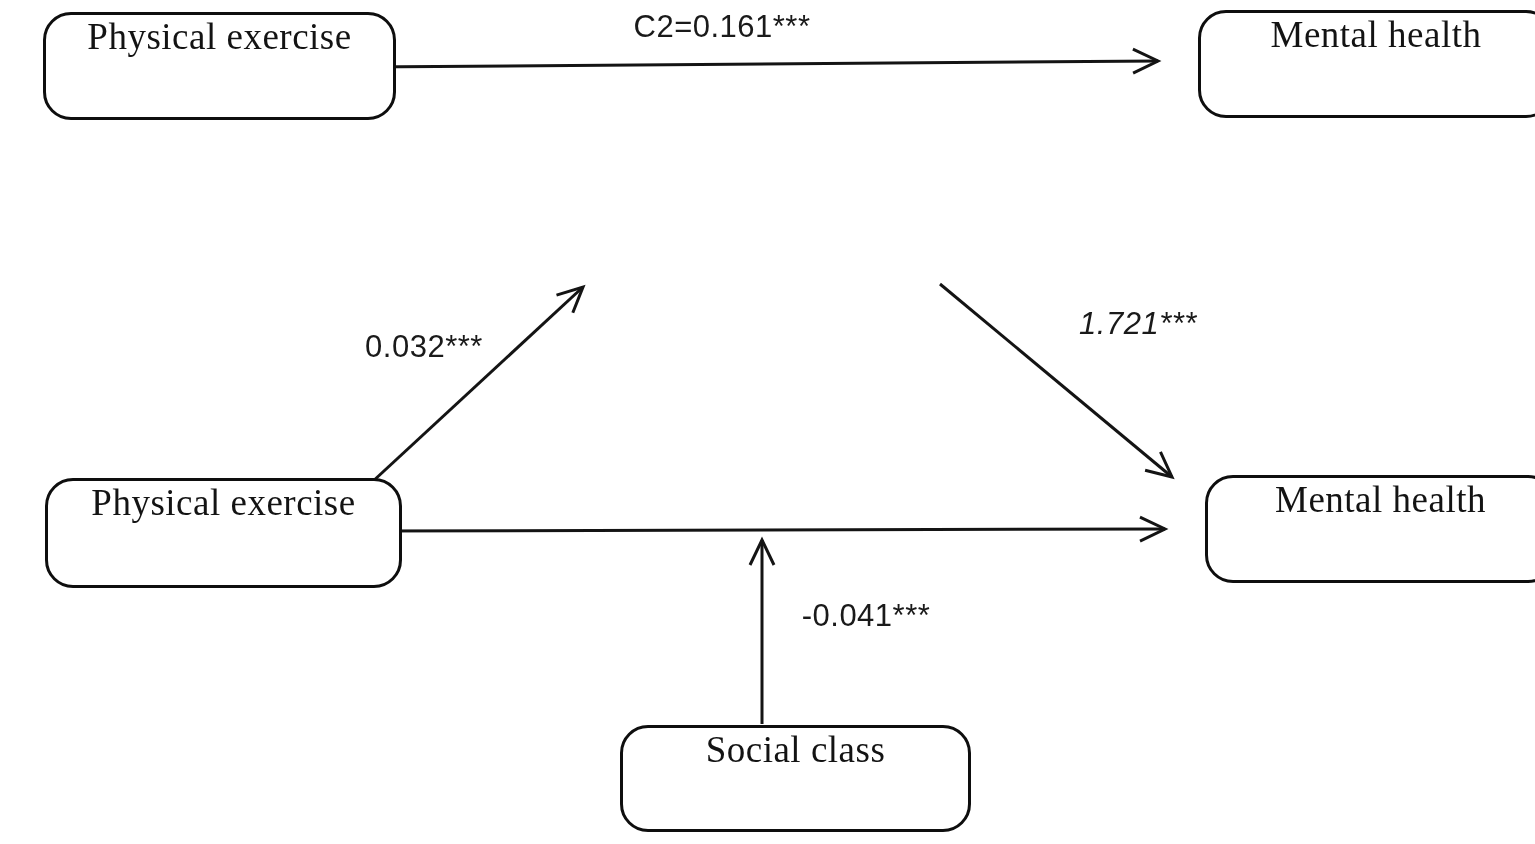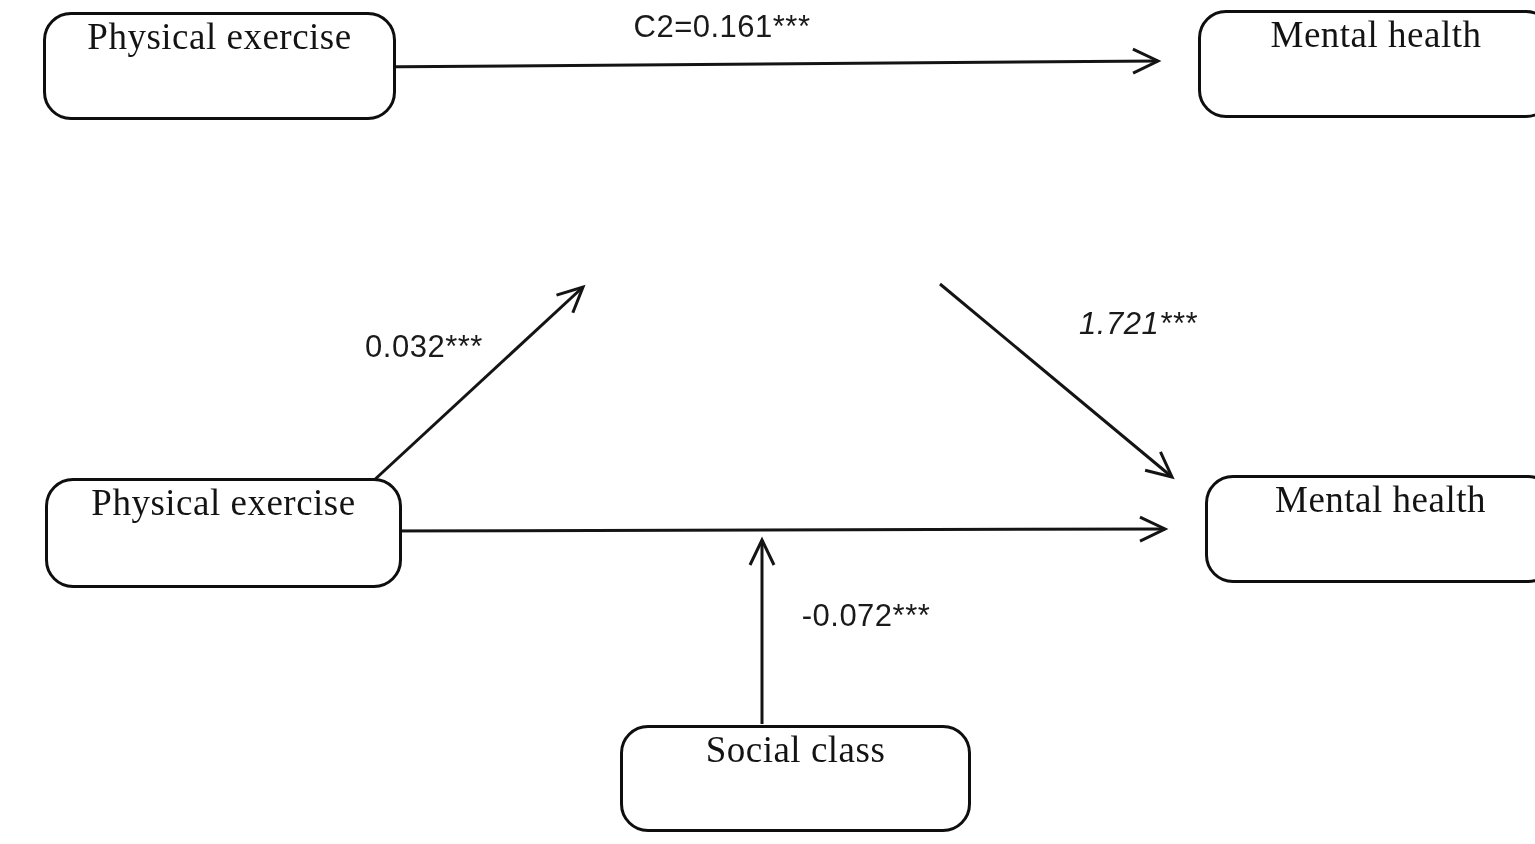--- a/index.html
+++ b/index.html
@@ -90,15 +90,15 @@
     <span>Social class</span>
   </div>
 
   <div class="edge-label" style="left:722px;  top:27px;">C2=0.161***</div>
 
   <div class="edge-label" style="left:424px;  top:321px;margin-top:26px;">0.032***</div>
 
   <div class="edge-label" style="left:1138px; top:324px;font-style:italic;">1.721***</div>
 
 
-  <div class="edge-label" style="left:866px;  top:616px;">-0.072***</div>
+  <div class="edge-label" style="left:866px;  top:616px;">-0.041***</div>
 
 </div>
 
 </body></html>

